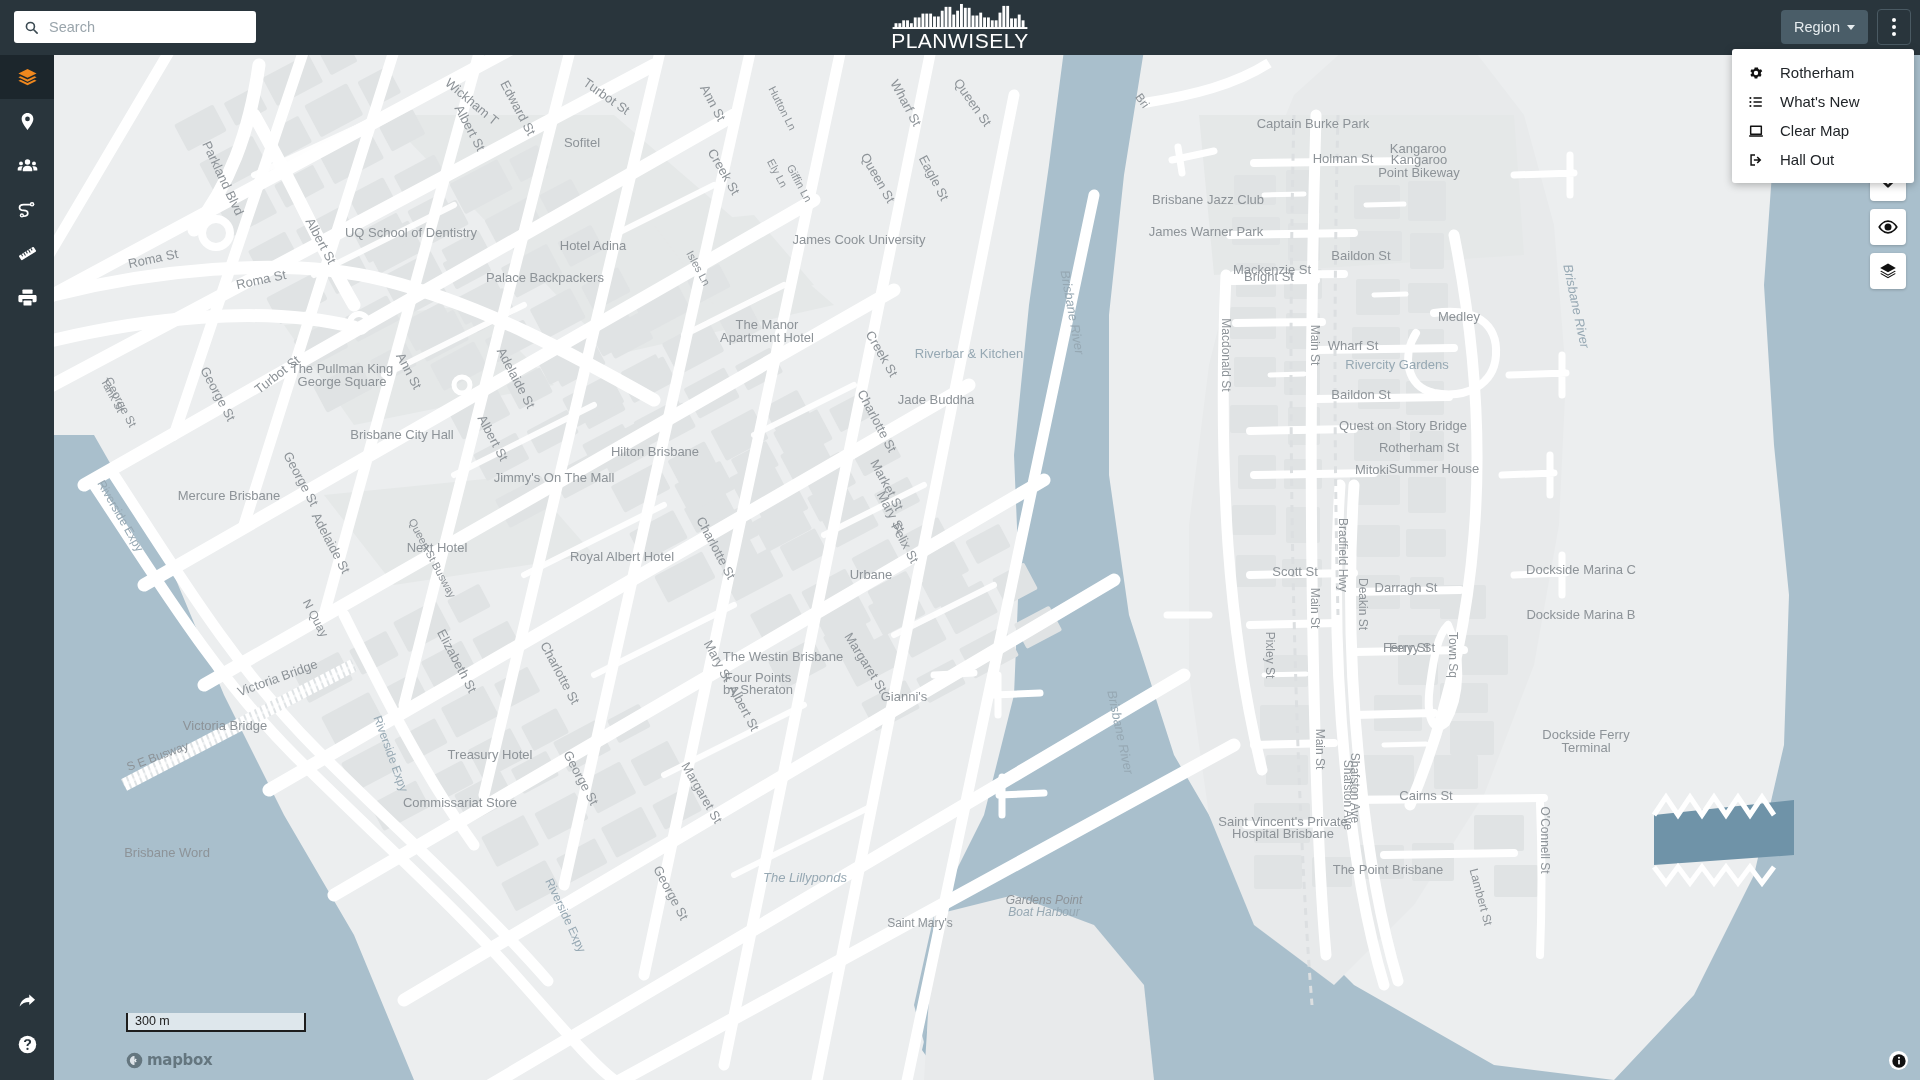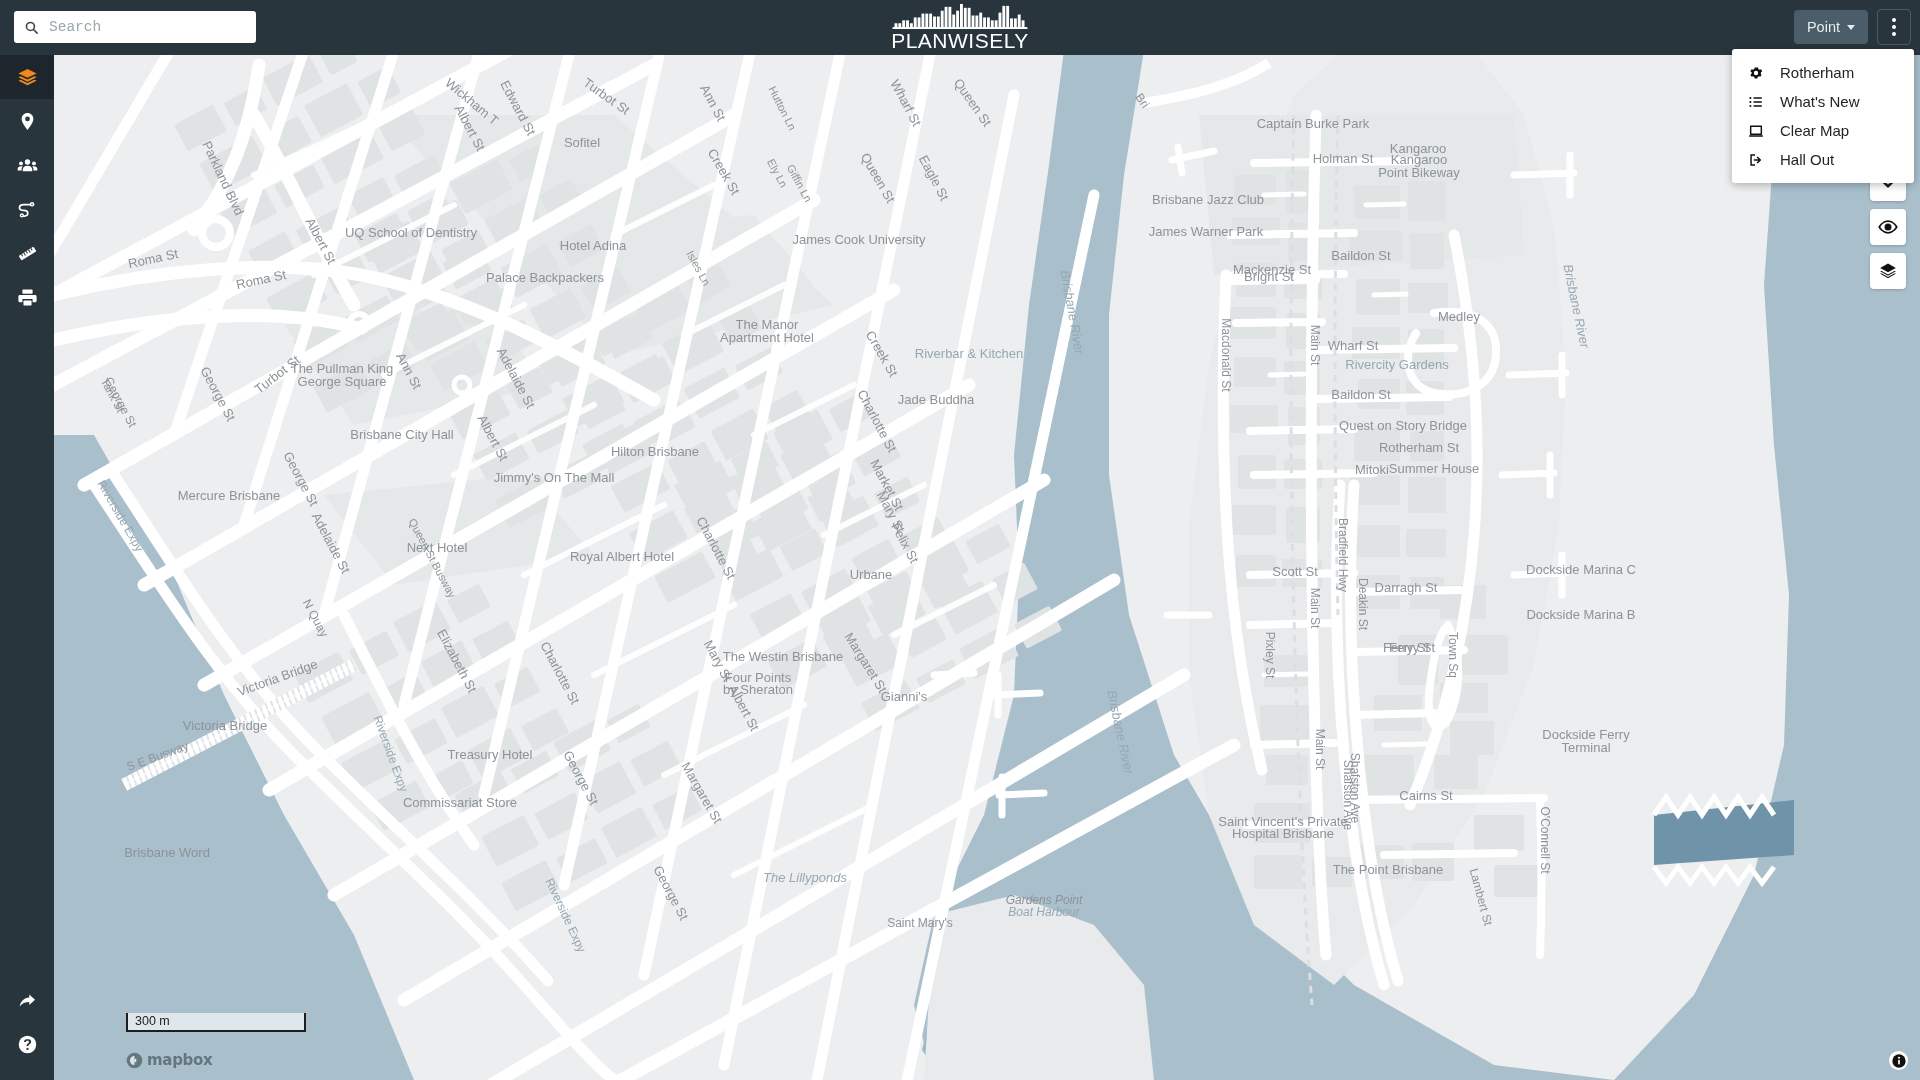--- a/index.html
+++ b/index.html
@@ -17,21 +17,21 @@
     display: flex; align-items: center;
   }
   #search-wrap {
     position: absolute; left: 14px; top: 11px;
     width: 242px; height: 32px; background: #ffffff; border-radius: 3px;
     display: flex; align-items: center; padding: 0 10px;
   }
   #search-wrap svg { width: 15px; height: 15px; flex: none; }
   #search-input {
     border: none; outline: none; background: transparent;
-    font-family: Liberation Mono, monospace;
+    font-family: Liberation Sans, sans-serif;
     font-size: 14.5px; color: #404040; margin-left: 10px; width: 190px;
   }
   #search-input::placeholder { color: #9aa5ac; }
 
   #logo {
     position: absolute; left: 50%; transform: translateX(-50%); top: 3px;
     width: 148px; height: 48px;
     display: flex; flex-direction: column; align-items: center; justify-content: flex-end;
   }
   #skyline { width: 140px; height: 27px; display: block; }
@@ -835,21 +835,21 @@
             <rect x="134" y="18" width="3" height="8"></rect>
           <rect x="0" y="25" width="140" height="2"></rect>
         </g>
       </svg>
       <div id="logo-text">
         <span class="thin">PLAN</span><span class="bold">WISELY</span>
       </div>
     </div>
 
     <button id="region-btn">
-      <span>Point</span>
+      <span>Region</span>
       <span class="caret"></span>
     </button>
 
     <div id="kebab-btn">
       <i></i>
       <i></i>
       <i></i>
     </div>
   </div>
 

